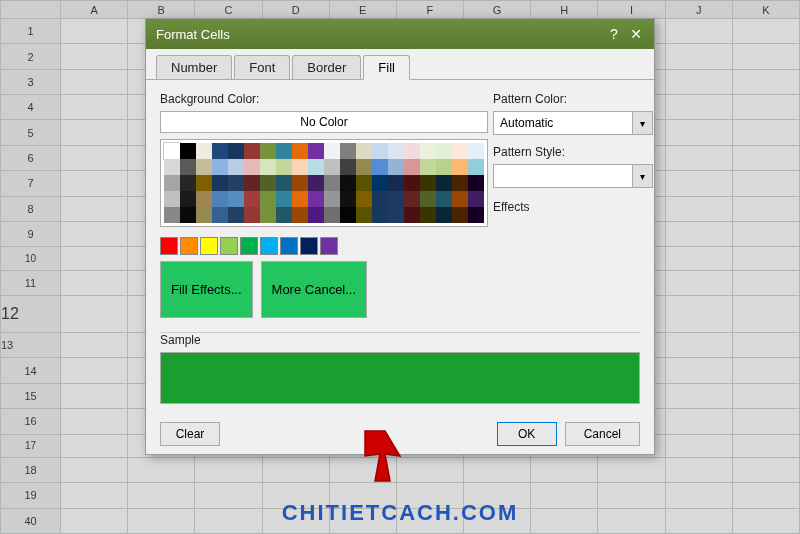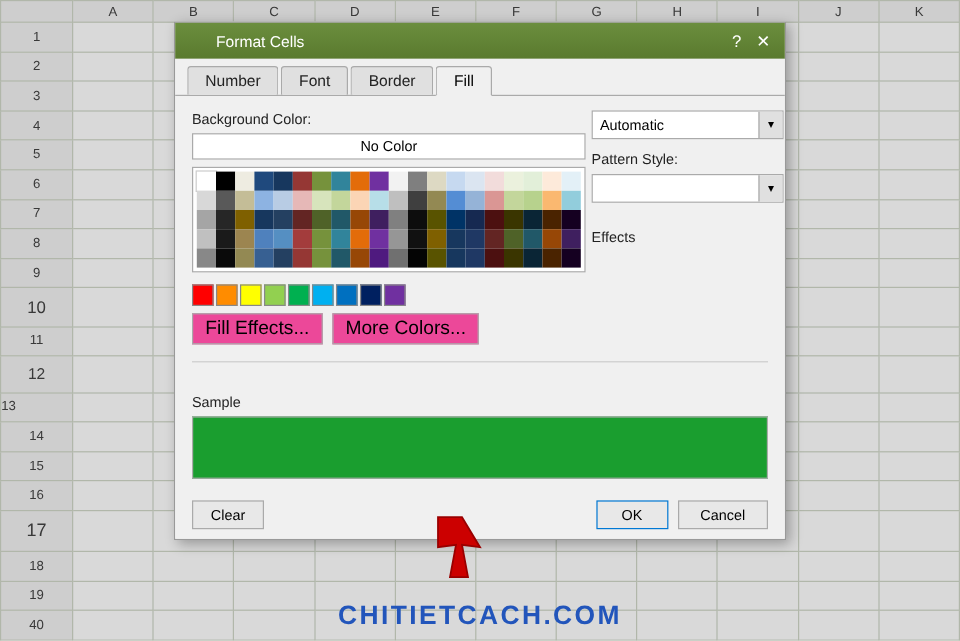--- a/index.html
+++ b/index.html
@@ -69,21 +69,20 @@
       padding: 6px 10px;
       display: flex;
       align-items: center;
       justify-content: space-between;
       height: 30px;
     }
     .title-bar-title {
       font-size: 13px;
       font-weight: normal;
       color: white;
-      margin-left: 24px;
     }
     .title-bar-controls {
       display: flex;
       gap: 6px;
       align-items: center;
     }
     .title-btn {
       width: 16px;
       height: 16px;
       background: none;
@@ -195,25 +194,25 @@
       border: 1px solid #888;
     }
 
     
     .fill-buttons {
       display: flex;
       gap: 8px;
       margin-top: 4px;
     }
     .fill-btn {
-      padding: 3px 10px;
-      background: #ec4899;
+      padding: 20px 10px;
+      background: #22c55e;
       border: 1px solid #aaa;
       cursor: pointer;
-      font-size: 16px;
+      font-size: 13px;
     }
 
     
     .pattern-color-section {
       margin-bottom: 10px;
     }
     .dropdown-row {
       display: flex;
       align-items: center;
       border: 1px solid #aaa;
@@ -244,28 +243,28 @@
       display: flex;
       align-items: center;
       border: 1px solid #aaa;
       background: white;
       height: 24px;
       width: 160px;
     }
 
     
     .effects-section {
-      margin-top: 22px;
+      margin-top: 12px;
     }
 
     
     .sample-section {
       margin-top: 14px;
       border-top: 1px solid #ccc;
-      padding-top: 26px;
+      padding-top: 0;
     }
     .sample-label {
       font-size: 12px;
       color: #222;
       margin-bottom: 5px;
     }
     .sample-box {
       width: 100%;
       height: 52px;
       background: #1a9e2f;
@@ -473,21 +472,21 @@
           <td></td>
           <td></td>
           <td></td>
           <td></td>
           <td></td>
           <td></td>
           <td></td>
           <td></td>
         </tr>
     <tr>
-          <td class="row-header" style="font-size:14px;text-align:center;color:#444">10</td>
+          <td class="row-header" style="font-size:10px;text-align:center;color:#444">10</td>
           <td></td>
           <td></td>
           <td></td>
           <td></td>
           <td></td>
           <td></td>
           <td></td>
           <td></td>
           <td></td>
           <td></td>
@@ -501,21 +500,21 @@
           <td></td>
           <td></td>
           <td></td>
           <td></td>
           <td></td>
           <td></td>
           <td></td>
           <td></td>
         </tr>
     <tr>
-          <td class="row-header" style="font-size:13px;text-align:center;color:#444">12</td>
+          <td class="row-header" style="font-size:16px;color:#444">12</td>
           <td></td>
           <td></td>
           <td></td>
           <td></td>
           <td></td>
           <td></td>
           <td></td>
           <td></td>
           <td></td>
           <td></td>
@@ -571,21 +570,21 @@
           <td></td>
           <td></td>
           <td></td>
           <td></td>
           <td></td>
           <td></td>
           <td></td>
           <td></td>
         </tr>
     <tr>
-          <td class="row-header" style="font-size:15px;text-align:center;color:#444">17</td>
+          <td class="row-header" style="font-size:10px;text-align:center;color:#444">17</td>
           <td></td>
           <td></td>
           <td></td>
           <td></td>
           <td></td>
           <td></td>
           <td></td>
           <td></td>
           <td></td>
           <td></td>
@@ -791,27 +790,28 @@
             <div class="bright-swatch" style="background: rgb(0, 176, 80);"></div>
             <div class="bright-swatch" style="background: rgb(0, 176, 240);"></div>
             <div class="bright-swatch" style="background: rgb(0, 112, 192);"></div>
             <div class="bright-swatch" style="background: rgb(0, 32, 96);"></div>
             <div class="bright-swatch" style="background: rgb(112, 48, 160);"></div>
           </div>
 
         
         <div class="fill-buttons">
           <button class="fill-btn">Fill Effects...</button>
-          <button class="fill-btn">More Colors...</button>
+          <button class="fill-btn">More Cancel...</button>
         </div>
       </div>
 
       <div class="right-column">
 
         <div class="pattern-color-section">
+          <div class="section-label">Pattern Color:</div>
           <div class="dropdown-row">
             <span class="dropdown-text">Automatic</span>
             <div class="dropdown-arrow">▾</div>
           </div>
         </div>
 
         <div class="pattern-style-section">
           <div class="section-label">Pattern Style:</div>
           <div class="pattern-style-dropdown dropdown-row">
             <span class="dropdown-text"></span>

